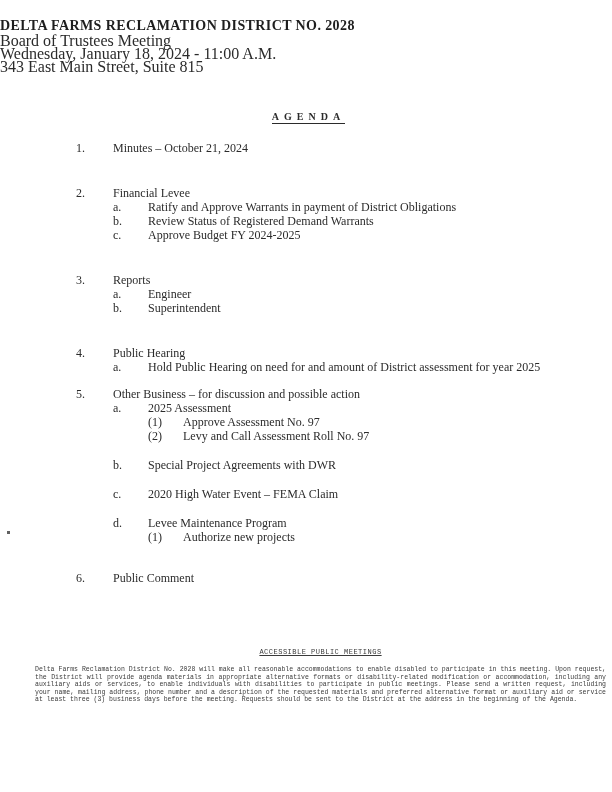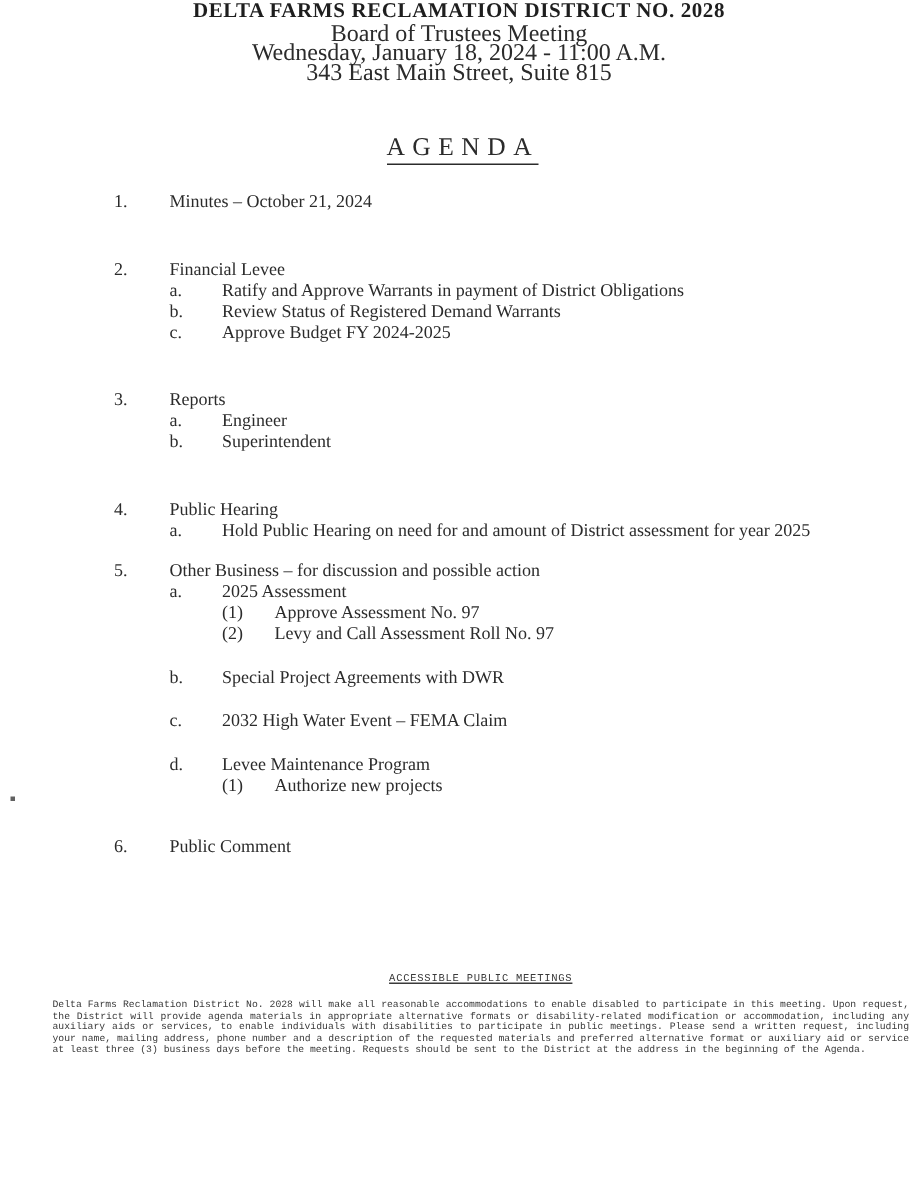--- a/index.html
+++ b/index.html
@@ -6,31 +6,31 @@
   .page {
     position: relative;
     width: 612px; height: 792px;
     margin: 0 auto;
     background: #ffffff;
     font-family: "Liberation Serif", serif;
     color: #2b2b2b;
     overflow: hidden;
     filter: blur(0.2px);
   }
-  .doc-header { text-align: center; }
+  .doc-header { padding-top: 18px; }
   .doc-title {
     font-size: 14px; font-weight: bold; letter-spacing: 0.4px;
     color: #1e1e1e;
   }
   .subline { font-size: 16px; line-height: 13px; }
   .subline:first-of-type { margin-top: 4px; }
   .agenda-heading-wrap { text-align: center; margin-top: 33px; }
   .agenda-heading {
     display: inline-block;
-    font-size: 17px; font-weight: normal;
+    font-size: 10px; font-weight: bold;
     letter-spacing: 5px; margin-right: -5px;
     border-bottom: 1px solid #2b2b2b;
     padding-bottom: 1px;
   }
   .agenda-list {
     margin-top: 17px;
     padding-left: 76px; padding-right: 38px;
     font-size: 12px; line-height: 14px;
   }
   .agenda-item { margin-top: 31px; }
@@ -142,21 +142,21 @@
         <div class="row subsub">
           <span class="num">(2)</span>
           <span class="txt">Levy and Call Assessment Roll No. 97</span>
         </div>
         <div class="row sub spaced">
           <span class="num">b.</span>
           <span class="txt">Special Project Agreements with DWR</span>
         </div>
         <div class="row sub spaced">
           <span class="num">c.</span>
-          <span class="txt">2032 High Water Event – FEMA Claim</span>
+          <span class="txt">2020 High Water Event – FEMA Claim</span>
         </div>
         <div class="row sub spaced">
           <span class="num">d.</span>
           <span class="txt">Levee Maintenance Program</span>
         </div>
         <div class="row subsub">
           <span class="num">(1)</span>
           <span class="txt">Authorize new projects</span>
         </div>
       </div>

